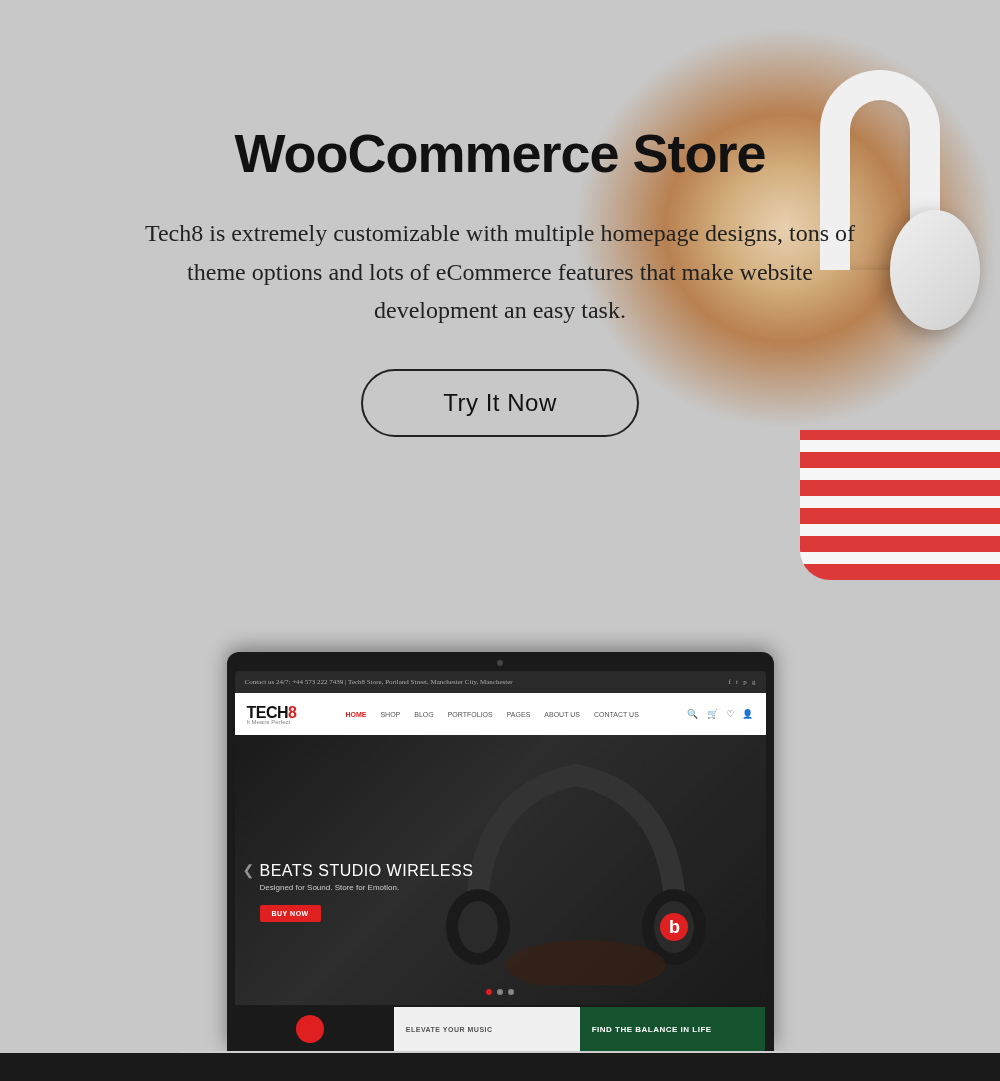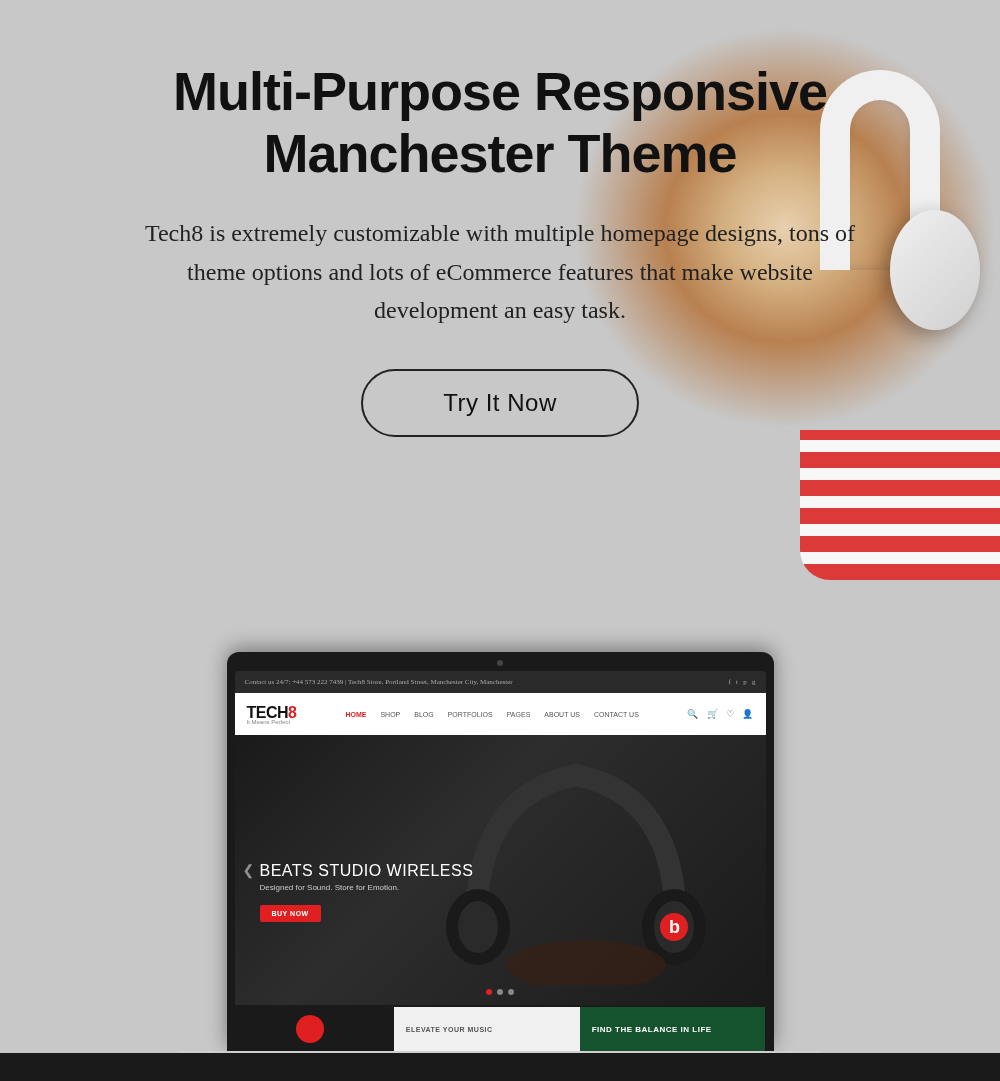--- a/index.html
+++ b/index.html
@@ -446,22 +446,22 @@
   <div class="person-bg"></div>
   <div class="headphone-right">
     <div class="headphone-right-band"></div>
     <div class="headphone-right-cup"></div>
   </div>
   <div class="red-sleeve"></div>
 </div>
 
 <div class="content-area">
   <h1 class="main-title">
-    <span>Multi-Purpose Responsive</span><br>
-    <span>Manchester Theme</span>
+    <br>
+    <span>WooCommerce Store</span>
   </h1>
 
   <p class="subtitle">Tech8 is extremely customizable with multiple homepage designs, tons of theme options and lots of eCommerce features that make website development an easy task.</p>
 
   <div class="cta-wrapper">
     <a class="cta-button" href="#">Try It Now</a>
   </div>
 </div>
 
 <div class="laptop-container">

